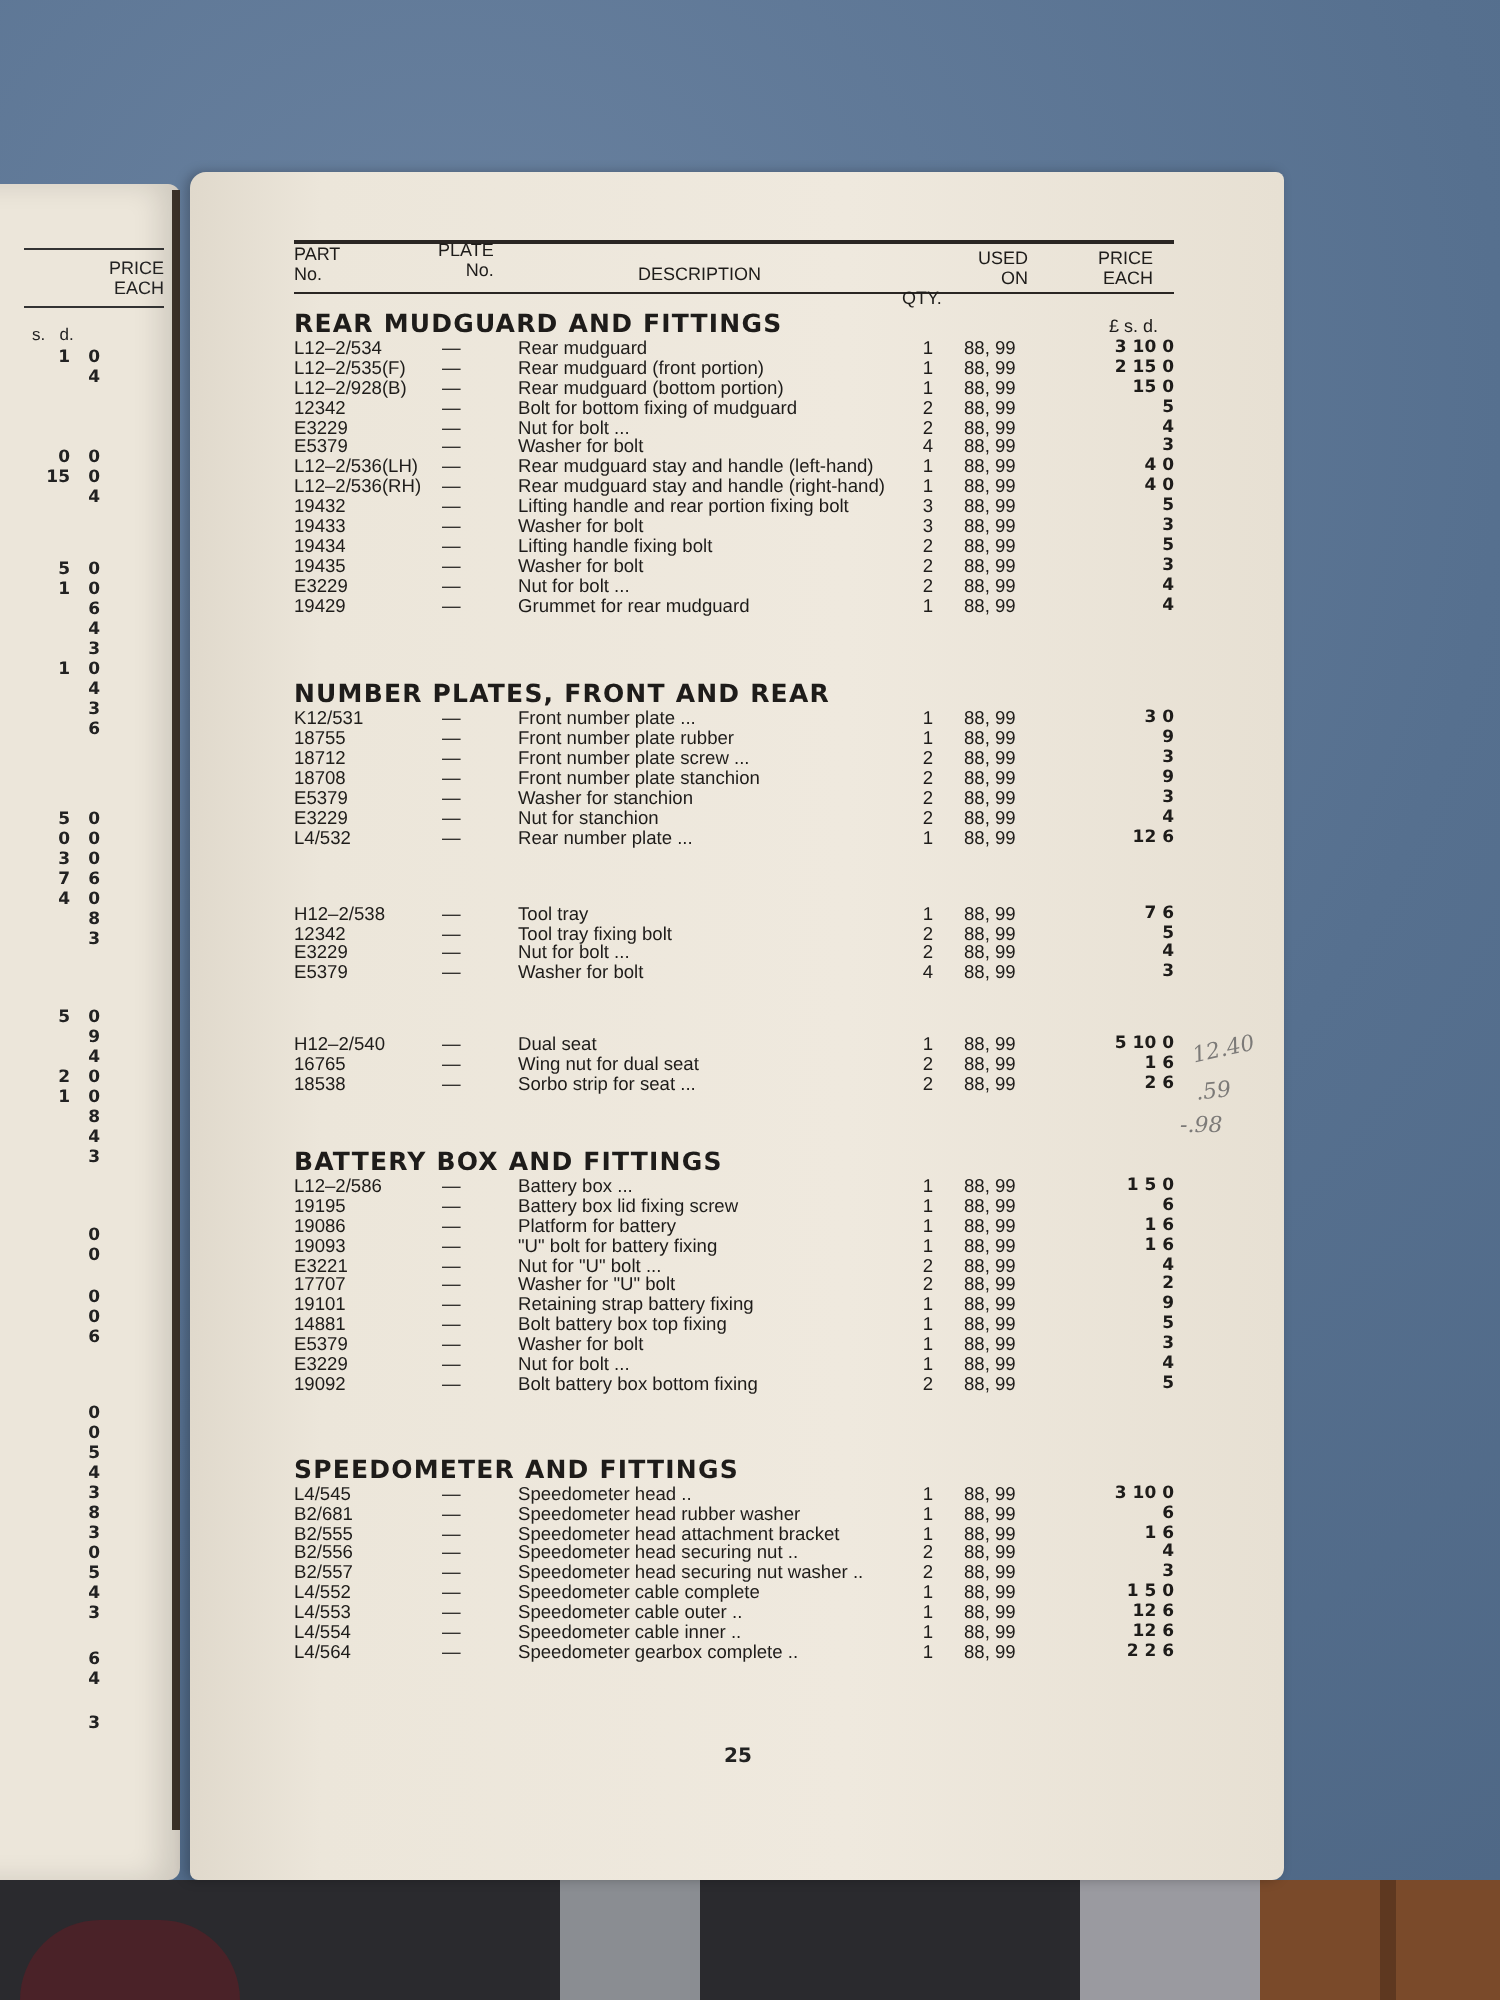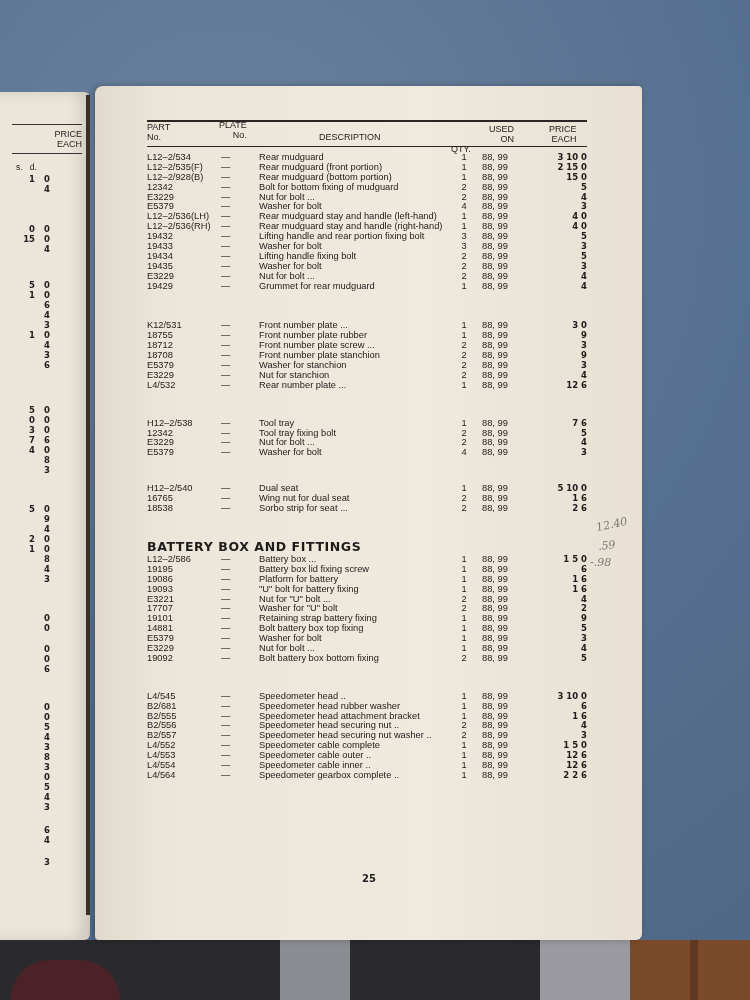--- a/index.html
+++ b/index.html
@@ -277,20 +277,21 @@
   <div class="colhead">
     <span style="left:0;text-align:left;"><span style="position:static">PART</span><br><span style="position:static">No.</span></span>
     <span style="left:72px;top:-2px;"><span style="position:static">PLATE</span><br><span style="position:static">No.</span></span>
     <span style="left:172px;top:10px;">DESCRIPTION</span>
     <span style="left:304px;top:22px;">QTY.</span>
     <span style="left:342px;top:2px;"><span style="position:static">USED</span><br><span style="position:static">ON</span></span>
     <span style="left:402px;top:2px;"><span style="position:static">PRICE</span><br><span style="position:static">EACH</span></span>
   </div>
   <div id="sections">
       <div style="height: 6px;"></div>
+      <div class="section-title"><span>REAR MUDGUARD AND FITTINGS</span><span class="lsd">£  s.  d.</span></div>
       <div class="row">
         <span class="c-part">L12–2/534</span>
         <span class="c-plate">—</span>
         <span class="c-desc">Rear mudguard</span>
         <span class="c-qty">1</span>
         <span class="c-used">88, 99</span>
         <span class="c-price">3 10  0</span>
       </div>
       <div class="row">
         <span class="c-part">L12–2/535(F)</span>
@@ -390,20 +391,21 @@
       </div>
       <div class="row">
         <span class="c-part">19429</span>
         <span class="c-plate">—</span>
         <span class="c-desc">Grummet for rear mudguard</span>
         <span class="c-qty">1</span>
         <span class="c-used">88, 99</span>
         <span class="c-price">4</span>
       </div>
       <div style="height: 30px;"></div>
+      <div class="section-title"><span>NUMBER PLATES, FRONT AND REAR</span></div>
       <div class="row">
         <span class="c-part">K12/531</span>
         <span class="c-plate">—</span>
         <span class="c-desc">Front number plate ...</span>
         <span class="c-qty">1</span>
         <span class="c-used">88, 99</span>
         <span class="c-price">3  0</span>
       </div>
       <div class="row">
         <span class="c-part">18755</span>
@@ -595,20 +597,21 @@
       </div>
       <div class="row">
         <span class="c-part">19092</span>
         <span class="c-plate">—</span>
         <span class="c-desc">Bolt battery box bottom fixing</span>
         <span class="c-qty">2</span>
         <span class="c-used">88, 99</span>
         <span class="c-price">5</span>
       </div>
       <div style="height: 28px;"></div>
+      <div class="section-title"><span>SPEEDOMETER AND FITTINGS</span></div>
       <div class="row">
         <span class="c-part">L4/545</span>
         <span class="c-plate">—</span>
         <span class="c-desc">Speedometer head ..</span>
         <span class="c-qty">1</span>
         <span class="c-used">88, 99</span>
         <span class="c-price">3 10  0</span>
       </div>
       <div class="row">
         <span class="c-part">B2/681</span>

